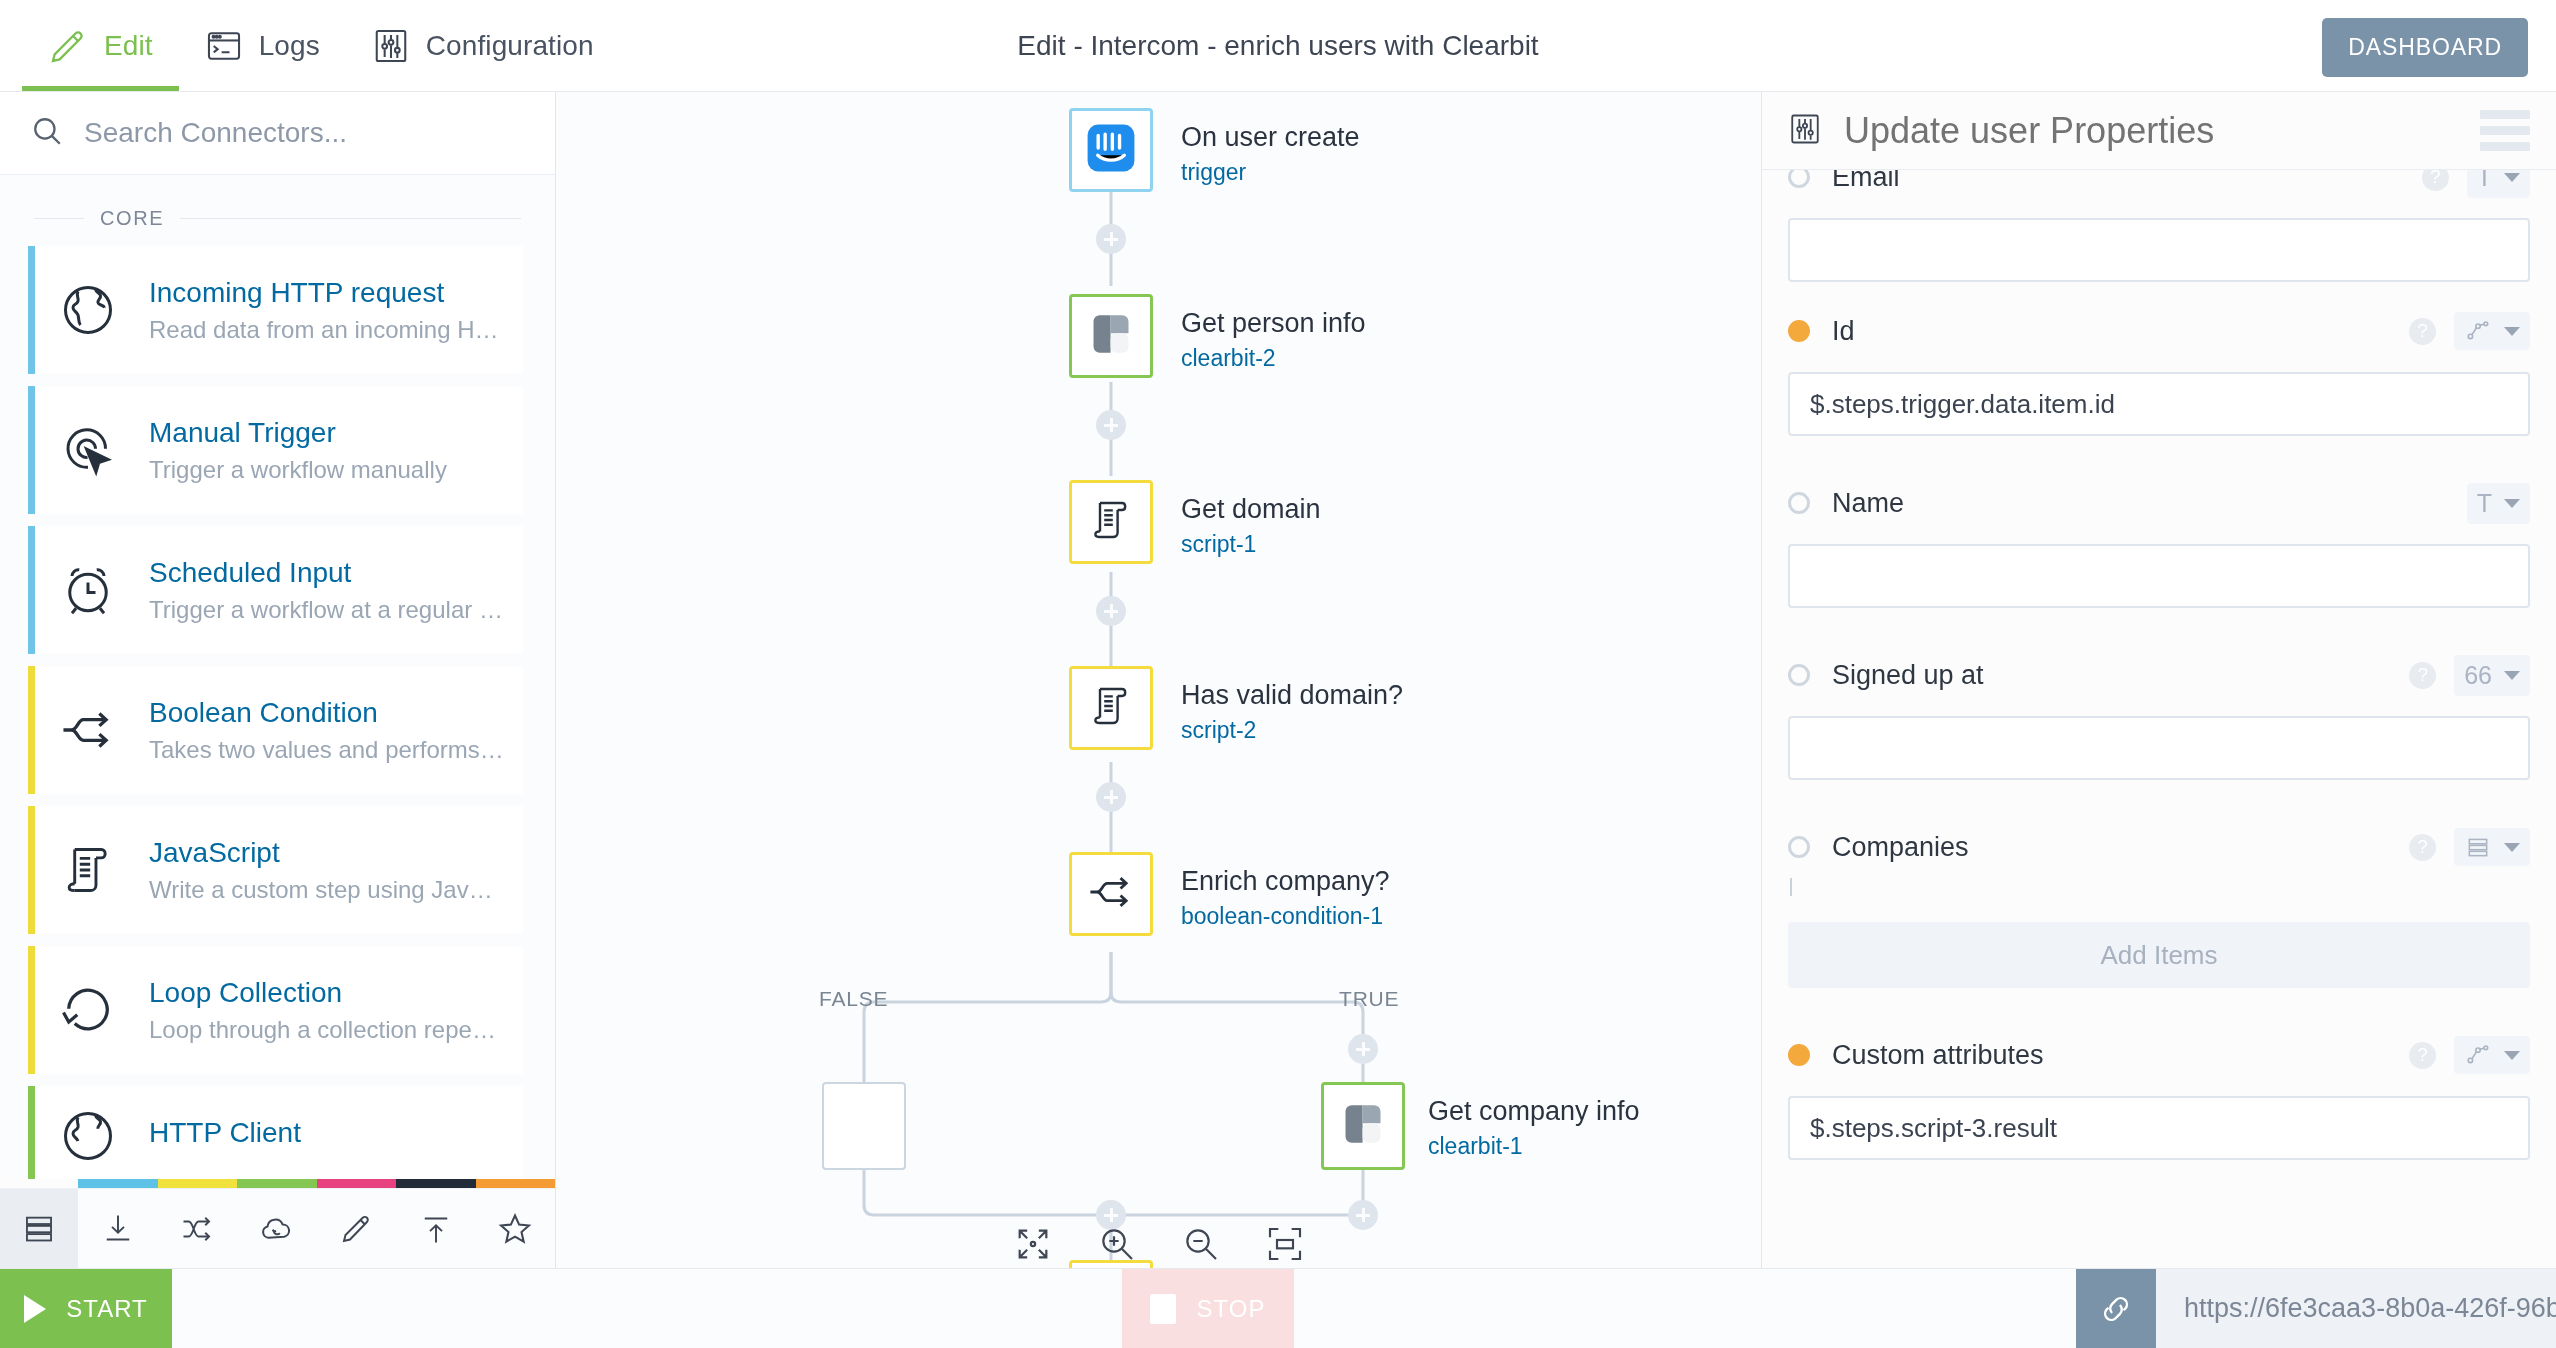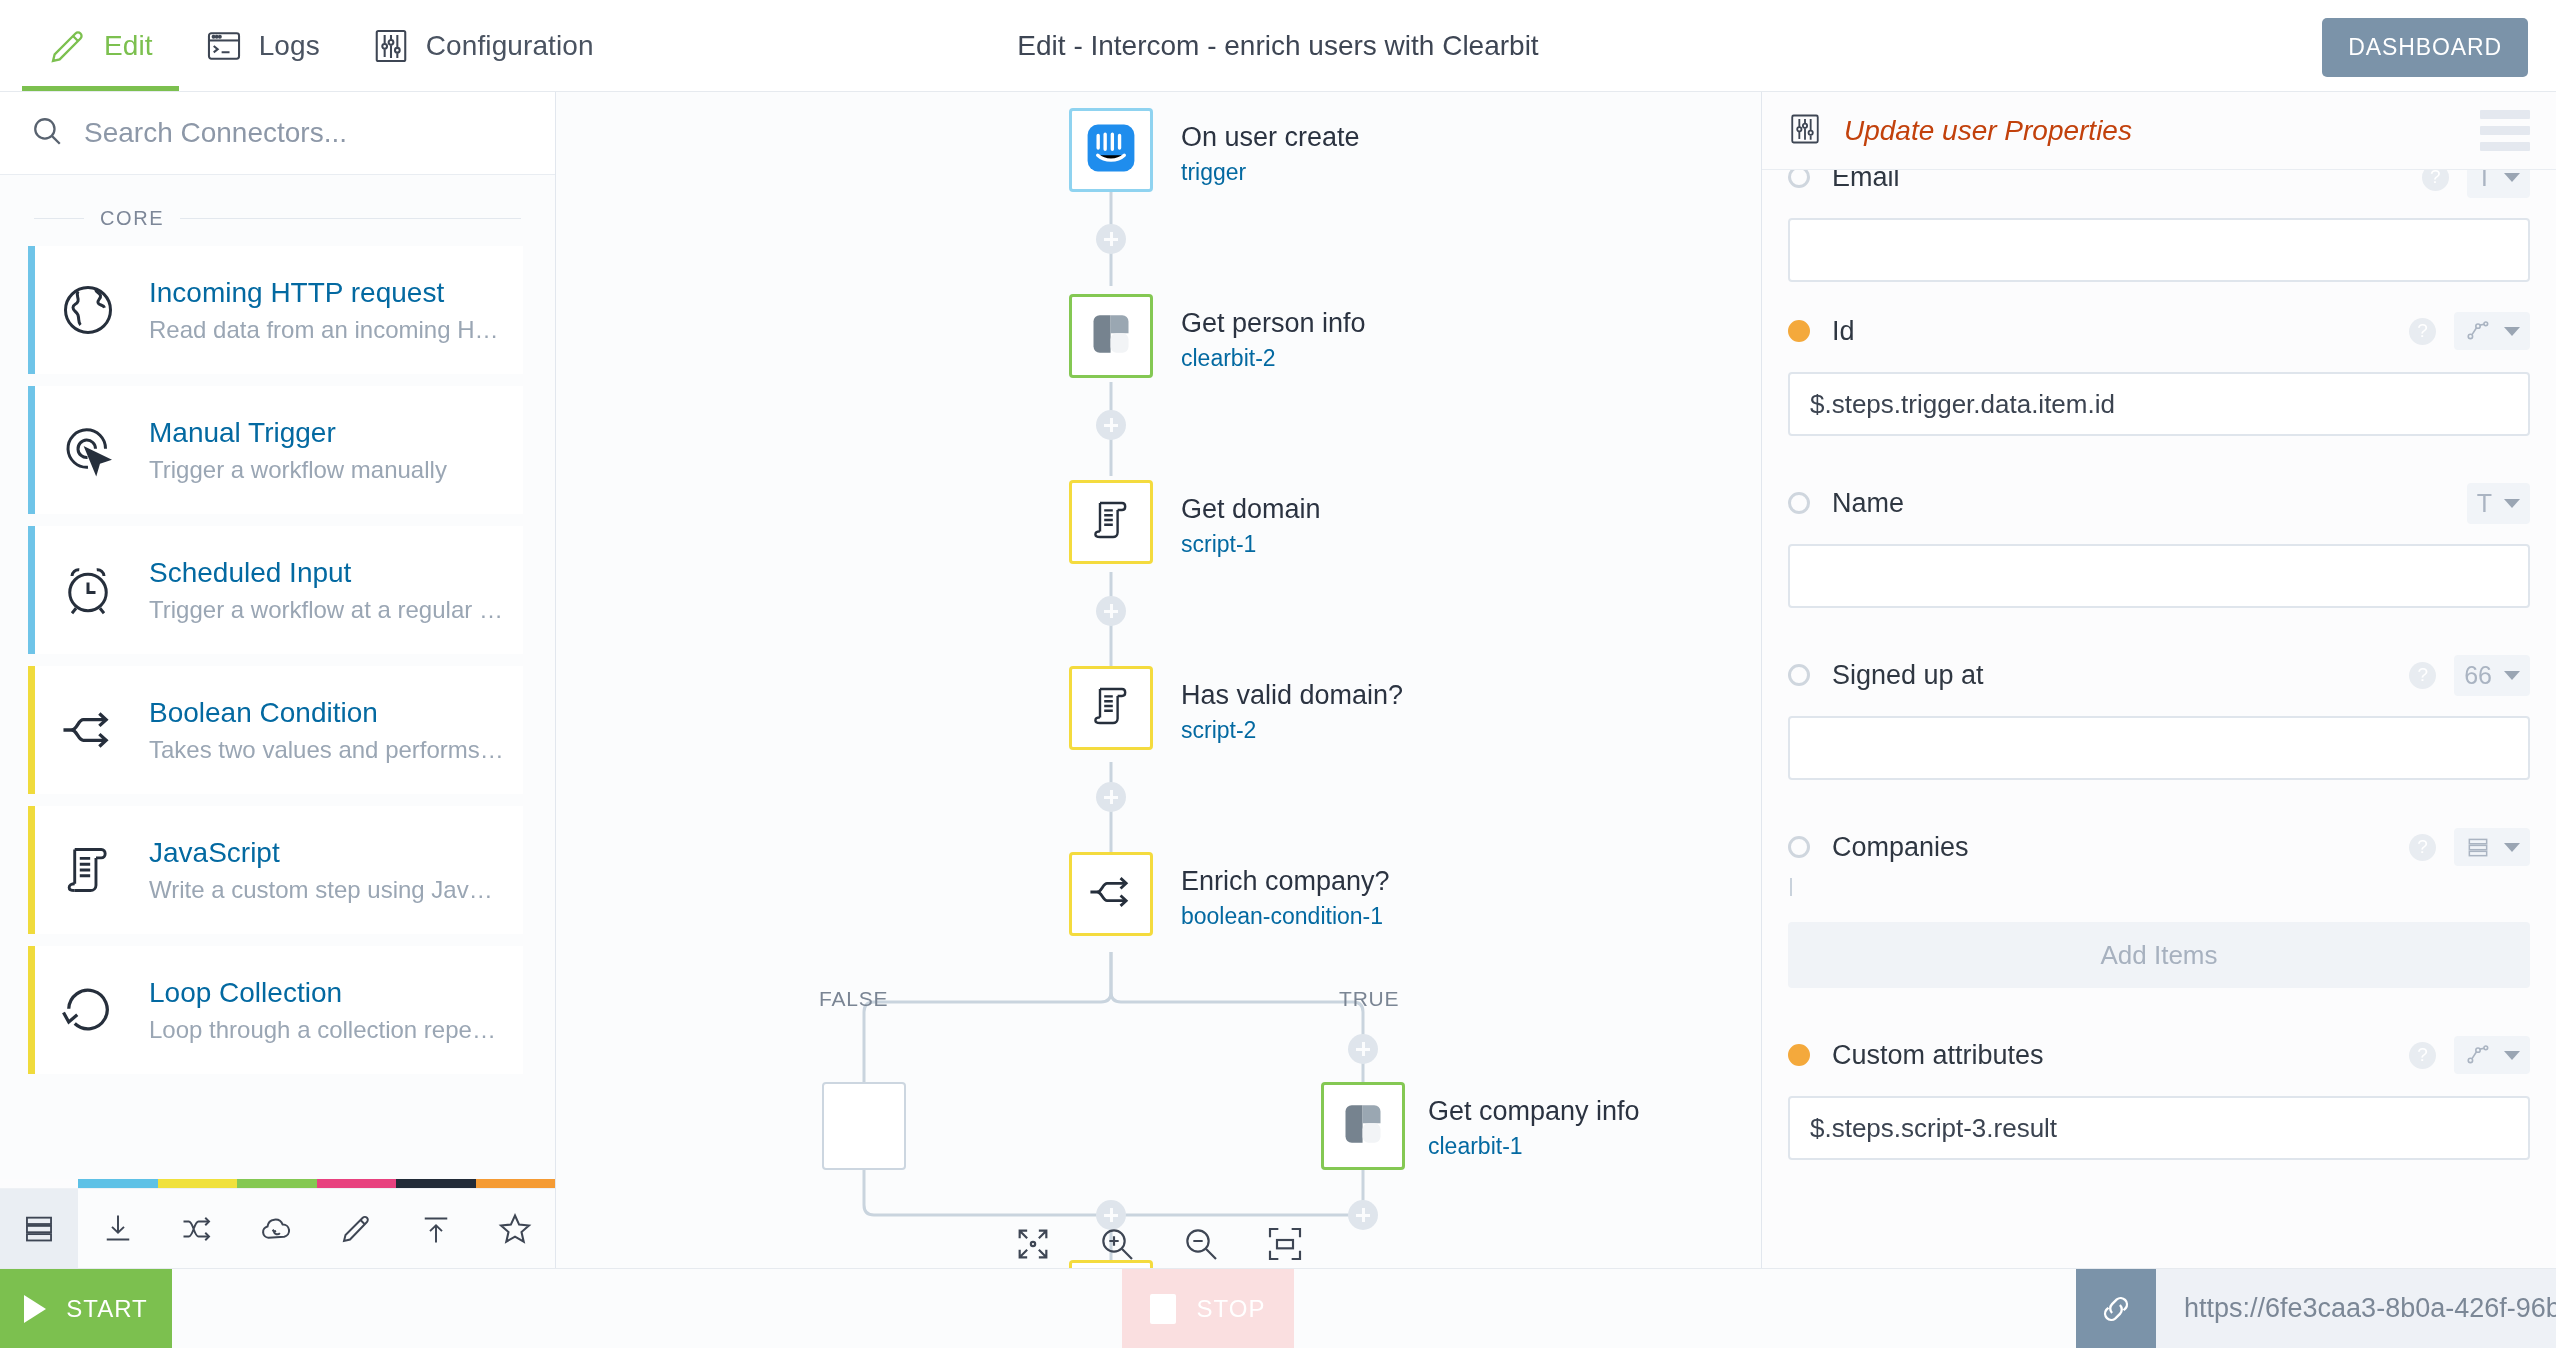--- a/index.html
+++ b/index.html
@@ -125,21 +125,21 @@
 
   
   .panel {
     width: 795px; flex: 0 0 795px; background: #fcfcfd;
     border-left: 1px solid #e2e7ee; display: flex; flex-direction: column;
   }
   .panel-head {
     height: 78px; flex: 0 0 78px; display: flex; align-items: center; gap: 22px;
     padding: 0 26px; border-bottom: 1px solid #e9edf2; background: #fcfcfd;
   }
-  .panel-head .ph-title { font-size: 28px; color: #c2410c; flex: 1; font-style: italic; }
+  .panel-head .ph-title { font-size: 36px; color: #737373; flex: 1; }
   .burger { display: flex; flex-direction: column; gap: 7px; cursor: pointer; }
   .burger span { display: block; width: 50px; height: 9px; background: #e4e8ef; border-radius: 1px; }
 
   .panel-body { flex: 1; overflow: hidden; padding: 0 26px; position: relative; }
   .field { padding-top: 26px; }
   .field.clipped { padding-top: 0; margin-top: -16px; }
   .f-head { display: flex; align-items: center; height: 46px; }
   .dot {
     width: 22px; height: 22px; border-radius: 50%; flex: 0 0 22px;
     border: 3px solid #cfd6de; background: transparent; margin-right: 22px;
@@ -350,20 +350,31 @@
               <path d="M4.3 11.5a7.7 7.7 0 1 1 2.4 5.9"></path>
               <path d="M7.7 13.9L4.3 16.8 2.2 13"></path>
             </svg>
           </span>
           <div class="cx">
             <div class="cn">Loop Collection</div>
             <div class="cd">Loop through a collection repeatin…</div>
           </div>
         </div>
 
+        <div class="conn" style="border-left-color:#84c853;min-height:74px;overflow:hidden">
+          <span class="ci">
+            <svg width="60" height="60" viewBox="0 0 24 24" fill="none" stroke="#262f3c" stroke-width="1.2">
+              <circle cx="12" cy="12" r="9"></circle>
+              <path d="M8 4.5c-1 2 .5 2.5 0 4s-2 1-2 2.5 1.5 1.5 2 3M15 3.6c.2 1.6 1.6 1.3 2 2.6.3 1.2-1.3 1.7-1 2.9"></path>
+            </svg>
+          </span>
+          <div class="cx">
+            <div class="cn">HTTP Client</div>
+          </div>
+        </div>
       </div>
 
       <div class="legend-strip">
         <span style="background:#5ec1e6"></span>
         <span style="background:#f0e13c"></span>
         <span style="background:#84c853"></span>
         <span style="background:#e8417f"></span>
         <span style="background:#222b38"></span>
         <span style="background:#f59b34"></span>
       </div>

